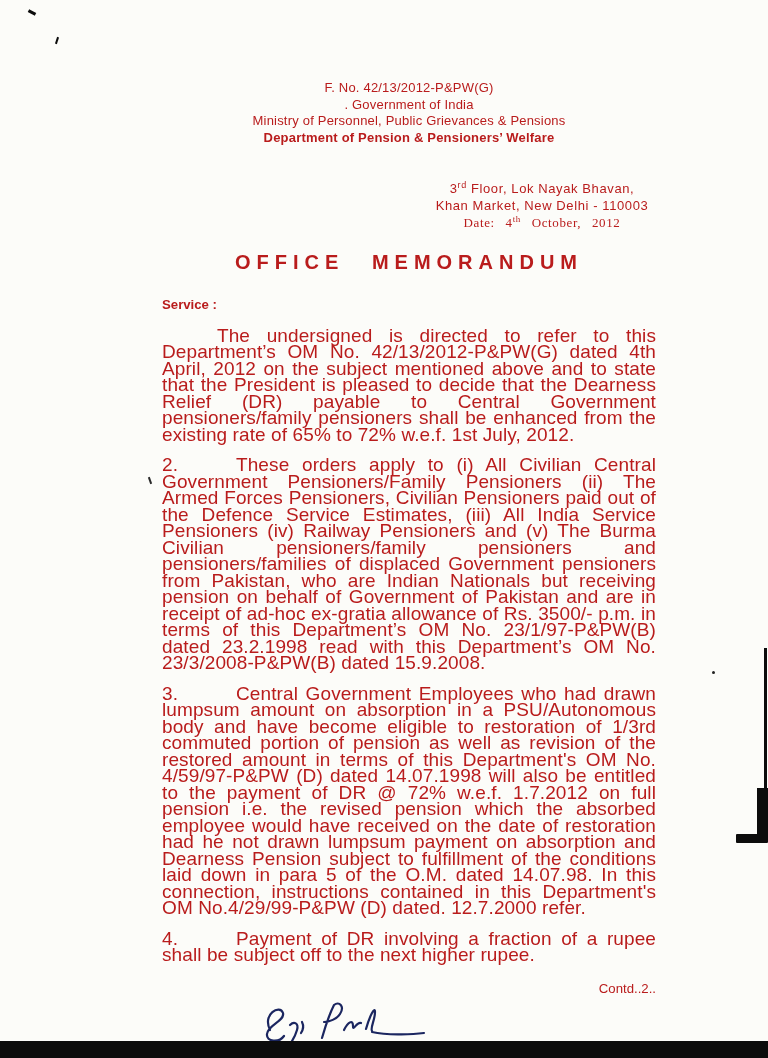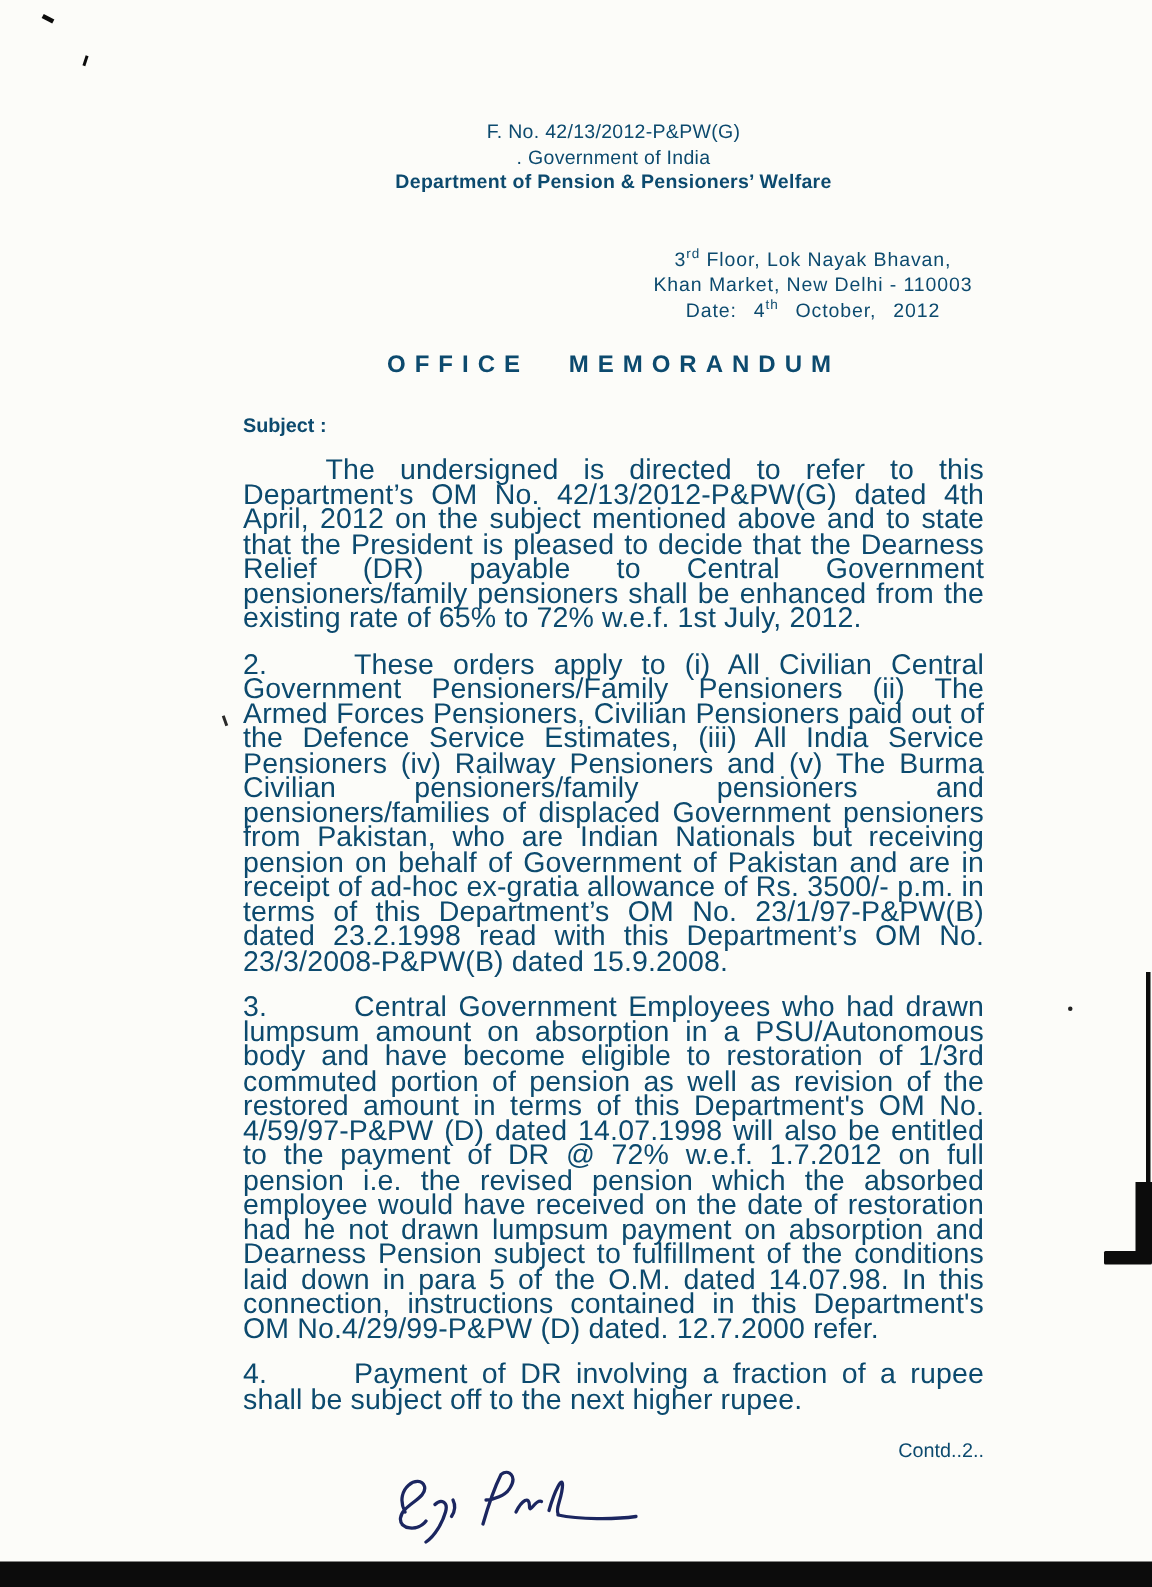--- a/index.html
+++ b/index.html
@@ -4,36 +4,36 @@
 <style>
   html,body{margin:0;padding:0;}
   body{
     width:768px;height:1058px;position:relative;overflow:hidden;
     background:#0d0d0d;
     font-family:"Liberation Sans",sans-serif;
   }
   .scan-page{
     position:absolute;inset:0;
     background:#fcfcf9;
-    color:#0c4a6e;
+    color:#b91c1c;
   }
   .content{
     padding:80px 112px 0 162px; 
     position:relative;
   }
   
   .letterhead{text-align:center;font-size:13px;line-height:16.5px;letter-spacing:0.2px;}
   .letterhead .dept{font-weight:bold;}
   
   .address{margin:34px 0 0 266px;font-size:13px;line-height:17px;letter-spacing:0.6px;text-align:center;}
-  .address .date-line{word-spacing:7px;}
+  .address .date-line{word-spacing:7px;font-family:Liberation Serif, serif;}
   sup{font-size:9px;vertical-align:super;line-height:0;}
   
   .memo-title{
-    margin-top:20px;text-align:center;font-weight:bold;font-size:16px;
+    margin-top:20px;text-align:center;font-weight:bold;font-size:20px;
     letter-spacing:6px;word-spacing:16px;
   }
   
   .subject-row{display:flex;margin-top:22px;font-weight:bold;font-size:13.2px;line-height:17.5px;}
   .subject-label{flex:0 0 74px;}
   .subject-text{flex:1;text-align:justify;}
   
   .para{
     margin:14px 0 0 0;font-size:19px;line-height:16.5px;
     text-align:justify;letter-spacing:0.1px;
@@ -58,33 +58,34 @@
 </style>
 </head>
 <body>
 
 <div class="scan-page">
   <div class="content">
 
     <div class="letterhead">
       <div>F. No. 42/13/2012-P&amp;PW(G)</div>
       <div>. Government of India</div>
+      <div>Ministry of Personnel, Public Grievances &amp; Pensions</div>
       <div class="dept">Department of Pension &amp; Pensioners’ Welfare</div>
     </div>
 
     <div class="address">
       <div><span>3</span><sup>rd</sup><span> Floor, Lok Nayak Bhavan,</span></div>
       <div>Khan Market, New Delhi - 110003</div>
       <div class="date-line"><span>Date:</span> <span>4</span><sup>th</sup><span> October, 2012</span></div>
     </div>
 
     <div class="memo-title">OFFICE MEMORANDUM</div>
 
     <div class="subject-row">
-      <div class="subject-label">Subject :</div>
+      <div class="subject-label">Service :</div>
     </div>
 
     <p class="para indent-first"><span>The undersigned is directed to refer to this Department’s OM No. 42/13/2012-P&amp;PW(G) dated 4th April, 2012 on the subject mentioned above and to state that the President is pleased to decide that the Dearness Relief (DR) payable to Central Government pensioners/family pensioners shall be enhanced from the existing rate of 65% to 72% w.e.f. 1st July, 2012.</span></p>
 
     <p class="para"><span class="pnum">2.</span><span>These orders apply to (i) All Civilian Central Government Pensioners/Family Pensioners (ii) The Armed Forces Pensioners, Civilian Pensioners paid out of the Defence Service Estimates, (iii) All India Service Pensioners (iv) Railway Pensioners and (v) The Burma Civilian pensioners/family pensioners and pensioners/families of displaced Government pensioners from Pakistan, who are Indian Nationals but receiving pension on behalf of Government of Pakistan and are in receipt of ad-hoc ex-gratia allowance of Rs. 3500/- p.m. in terms of this Department’s OM No. 23/1/97-P&amp;PW(B) dated 23.2.1998 read with this Department’s OM No. 23/3/2008-P&amp;PW(B) dated 15.9.2008.</span></p>
 
     <p class="para"><span class="pnum">3.</span><span>Central Government Employees who had drawn lumpsum amount on absorption in a PSU/Autonomous body and have become eligible to restoration of 1/3rd commuted portion of pension as well as revision of the restored amount in terms of this Department's OM No. 4/59/97-P&amp;PW (D) dated 14.07.1998 will also be entitled to the payment of DR @ 72% w.e.f. 1.7.2012 on full pension i.e. the revised pension which the absorbed employee would have received on the date of restoration had he not drawn lumpsum payment on absorption and Dearness Pension subject to fulfillment of the conditions laid down in para 5 of the O.M. dated 14.07.98.  In this connection, instructions contained in this Department's OM No.4/29/99-P&amp;PW (D) dated. 12.7.2000 refer.</span></p>
 
     <p class="para"><span class="pnum">4.</span><span>Payment of DR involving a fraction of a rupee shall be subject off to the next higher rupee.</span></p>
 

